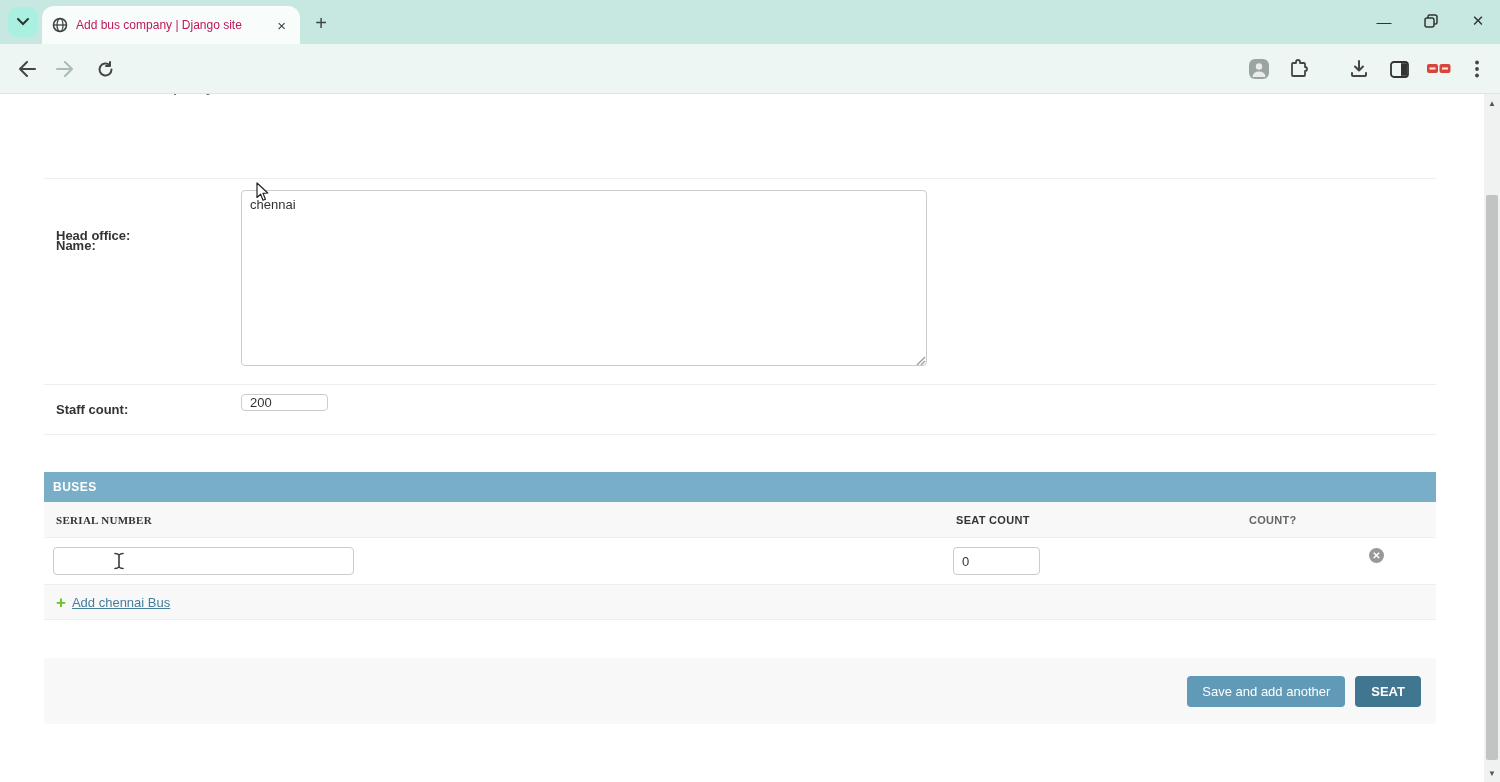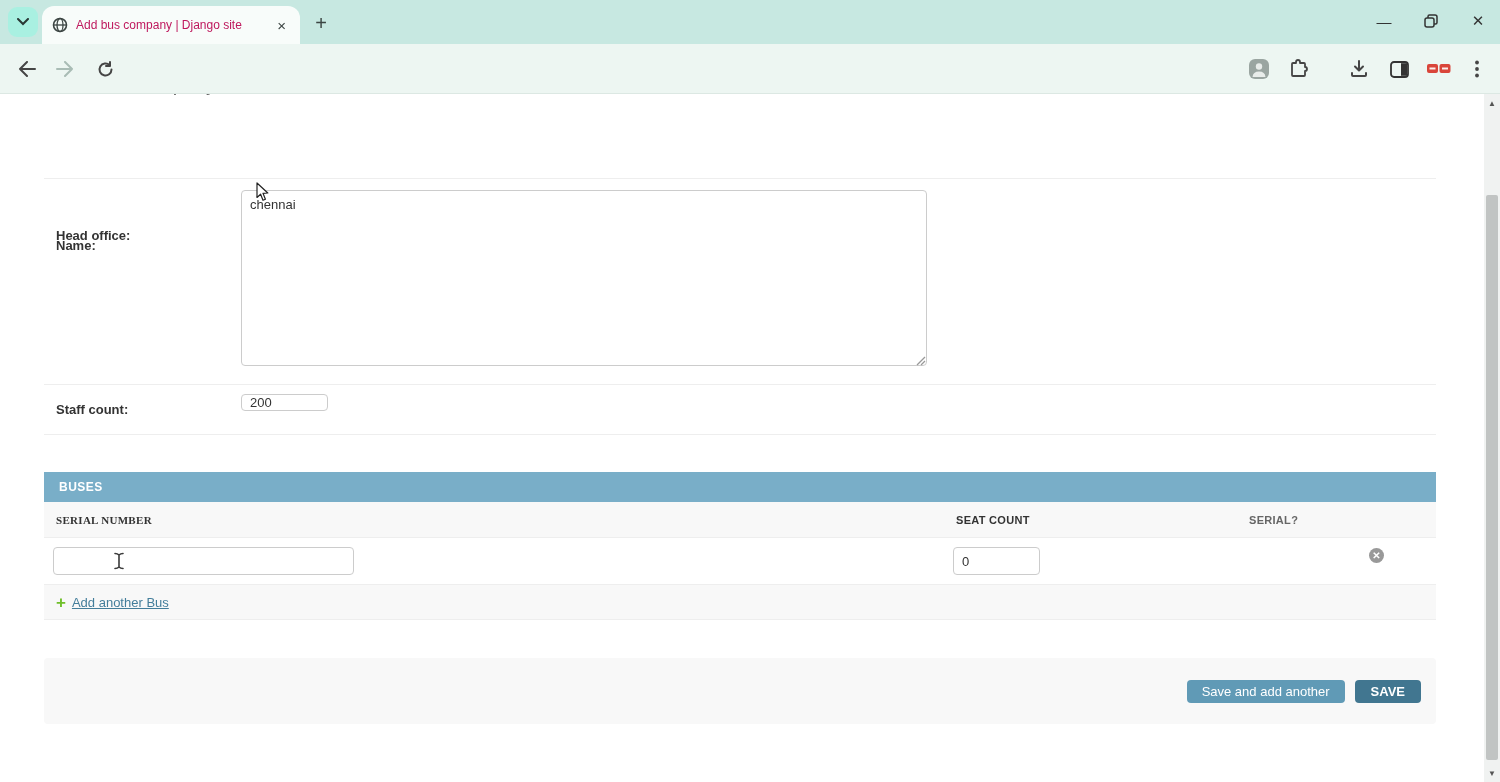--- a/index.html
+++ b/index.html
@@ -34,38 +34,38 @@
   .heading-fragment { position:absolute; left:56px; top:-21px; font-size:20px; color:#666; }
 
   .field-label { position:absolute; font-size:13px; font-weight:bold; color:#333; }
   .txt-input { position:absolute; border:1px solid #ccc; border-radius:4px; font-size:13px;
     color:#333; padding:0 8px; font-family:"Liberation Sans", sans-serif; background:#fff; outline:none; }
   .divider { position:absolute; left:44px; width:1392px; height:1px; background:#eee; }
   textarea.txt-input { padding:6px 8px; resize:none; }
 
   .module-h2 { position:absolute; left:44px; top:378px; width:1392px; height:30px; background:#79aec8;
     color:#fff; font-size:12px; font-weight:bold; letter-spacing:.5px; display:flex; align-items:center;
-    padding-left:15px; }
+    padding-left:9px; }
   .thead-row { position:absolute; left:44px; top:408px; width:1392px; height:36px; background:#f8f8f8;
     border-bottom:1px solid #eee; }
   .th { position:absolute; top:0; height:36px; display:flex; align-items:center;
     font-size:11px; font-weight:bold; color:#333; letter-spacing:.3px; }
   .tbody-row { position:absolute; left:44px; top:444px; width:1392px; height:47px; background:#fff;
     border-bottom:1px solid #eee; }
   .add-row { position:absolute; left:44px; top:491px; width:1392px; height:35px; background:#f8f8f8;
     border-bottom:1px solid #eee; display:flex; align-items:center; padding-left:12px; }
   .add-link { font-size:13px; color:#447e9b; text-decoration:underline; margin-left:6px; }
   .plus-ic { color:#70bf2b; font-size:17px; font-weight:bold; line-height:1; }
   .del-ic { position:absolute; left:1369px; top:454px; width:15px; height:15px; background:#999;
     border-radius:50%; color:#fff; font-size:10px; font-weight:bold; display:flex;
     align-items:center; justify-content:center; line-height:1; }
 
   .submit-row { position:absolute; left:44px; top:564px; width:1392px; height:66px; background:#f8f8f8;
     border-radius:4px; display:flex; align-items:center; justify-content:flex-end; gap:10px; padding-right:15px; }
-  .btn { height:23px; border:none; border-radius:4px; background:#609ab6; color:#fff; font-size:13px;
+  .btn { height:31px; border:none; border-radius:4px; background:#609ab6; color:#fff; font-size:13px;
     padding:0 15px; font-family:"Liberation Sans", sans-serif; }
   .btn.default { background:#417690; font-weight:bold; padding:0 16px; }
 
   
   .scrollbar { position:absolute; left:1484px; top:94px; width:16px; height:688px; background:#f0f2f1; }
   .sb-arrow { position:absolute; left:0; width:16px; height:14px; display:flex; align-items:center;
     justify-content:center; font-size:8px; color:#555; }
   .sb-thumb { position:absolute; left:2px; top:101px; width:12px; height:565px; background:#c1c4c3; border-radius:2px; }
 
   .cursor { position:absolute; pointer-events:none; }
@@ -185,35 +185,35 @@
   <div class="divider" style="top:290px;"></div>
 
   <label class="field-label" style="left:56px; top:308px;">Staff count:</label>
   <input class="txt-input" style="left: 241px; top: 300px; width: 87px; height: 17px;" value="200">
   <div class="divider" style="top:340px;"></div>
 
   <div class="module-h2">BUSES</div>
   <div class="thead-row">
     <div class="th" style="left:12px;font-family:Liberation Serif, serif;">SERIAL NUMBER</div>
     <div class="th" style="left:912px;">SEAT COUNT</div>
-    <div class="th" style="left:1205px; color:#666;">SERIAL?</div>
+    <div class="th" style="left:1205px; color:#666;">COUNT?</div>
   </div>
   <div class="tbody-row"></div>
   <input class="txt-input" style="left: 53px; top: 453px; width: 301px; height: 28px;" value="">
   <input class="txt-input" style="left: 953px; top: 453px; width: 87px; height: 28px;" value="0">
   <div class="del-ic">✕</div>
 
   <div class="add-row">
     <span class="plus-ic">+</span>
-    <a class="add-link">Add another Bus</a>
+    <a class="add-link">Add chennai Bus</a>
   </div>
 
   <div class="submit-row">
     <button class="btn">Save and add another</button>
-    <button class="btn default">SAVE</button>
+    <button class="btn default">SEAT</button>
   </div>
 
   <svg class="cursor" style="left:256px; top:88px;" width="14" height="20" viewBox="0 0 14 20">
     <path d="M1 1 L1 15.5 L4.6 12.2 L7 18.3 L9.4 17.2 L7 11.3 L11.8 11 Z" fill="#fff" stroke="#222" stroke-width="1.2" stroke-linejoin="round"></path>
   </svg>
   <svg class="cursor" style="left:113px; top:458px;" width="12" height="18" viewBox="0 0 12 18">
     <path d="M2 1.5 Q4.5 1.5 6 3 Q7.5 1.5 10 1.5 M6 3 V15 M2 16.5 Q4.5 16.5 6 15 Q7.5 16.5 10 16.5" fill="none" stroke="#3a3a3a" stroke-width="1.6" stroke-linecap="round"></path>
   </svg>
 </div>
 

